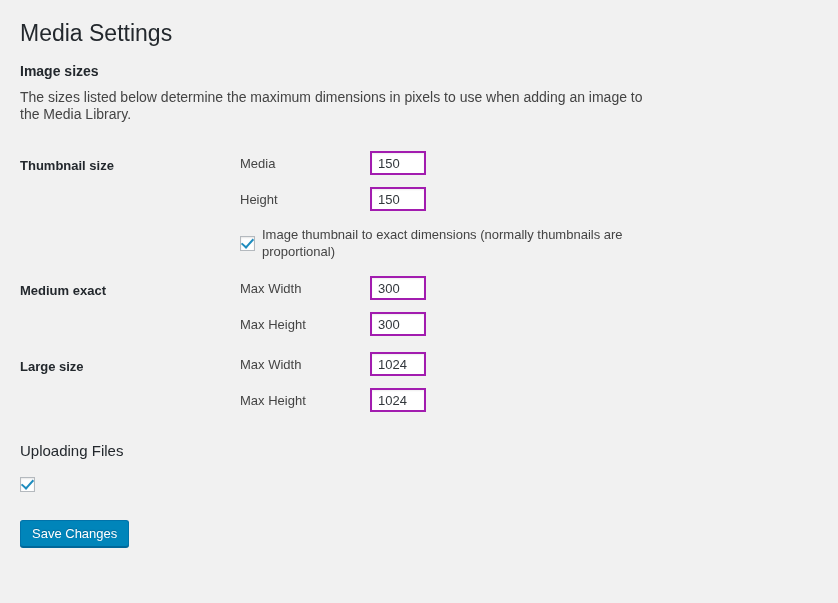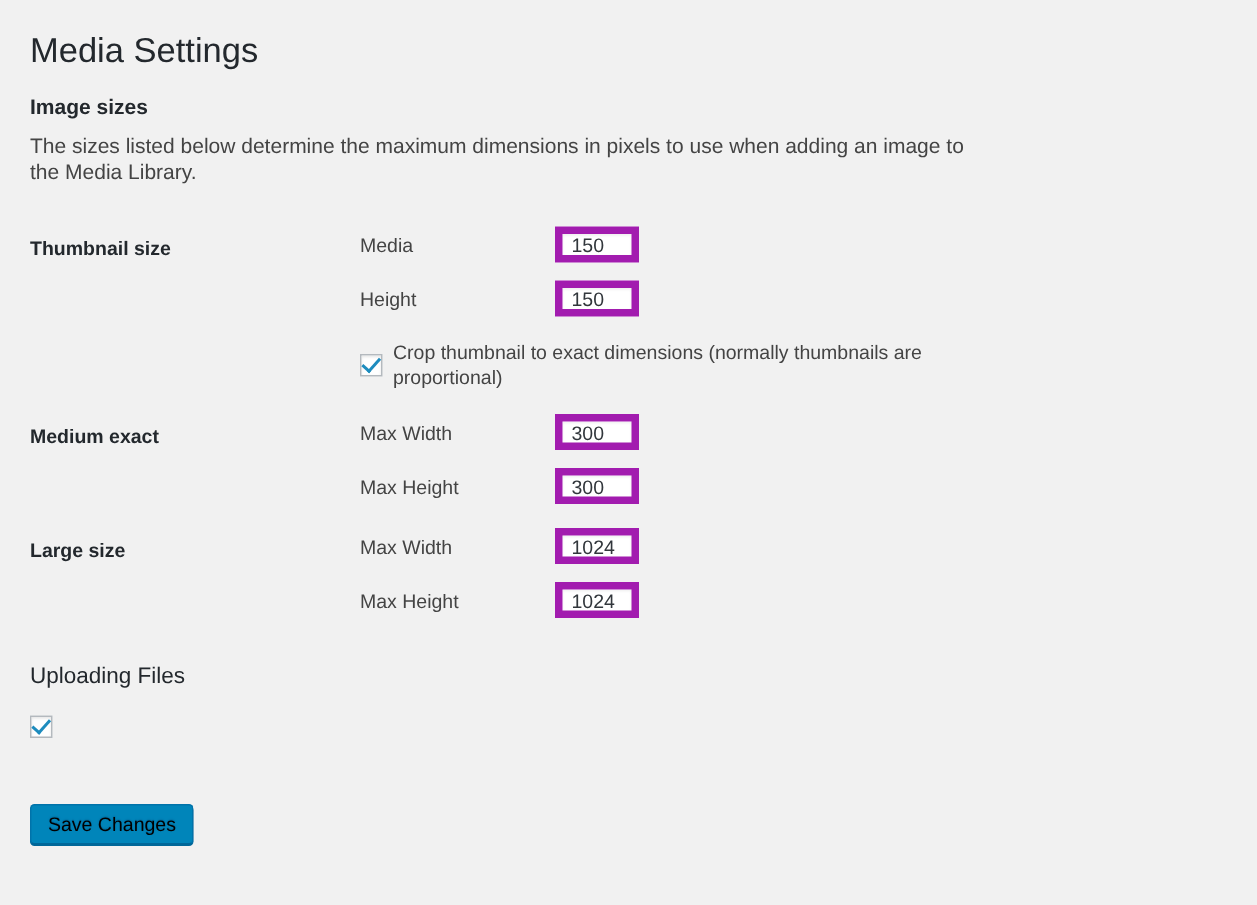--- a/index.html
+++ b/index.html
@@ -73,21 +73,21 @@
   .field-label {
     display: inline-block;
     width: 130px;
     font-size: 13px;
     color: #444;
   }
   input.num {
     width: 56px;
     height: 24px;
     box-sizing: border-box;
-    border: 5px solid #a21caf;
+    border: 2px solid #a21caf;
     background: #fff;
     box-shadow: inset 0 1px 2px rgba(0,0,0,0.07);
     border-radius: 0;
     padding: 0 6px;
     font-family: "Liberation Sans", sans-serif;
     font-size: 13px;
     color: #32373c;
     line-height: 22px;
   }
   .check-row {
@@ -138,30 +138,29 @@
   }
   .submit-area {
     margin-top: 28px;
   }
   .button-primary {
     display: inline-block;
     background: #0085ba;
     border: 1px solid #0073aa;
     border-bottom-color: #006799;
     box-shadow: 0 1px 0 #006799;
-    color: #000000;
+    color: #ffffff;
     font-size: 13px;
     line-height: 24px;
     height: 27px;
     padding: 0 11px;
     border-radius: 3px;
     cursor: pointer;
     font-family: "Liberation Sans", sans-serif;
     text-shadow: 0 -1px 1px #006799;
-    margin-top: 16px;
   }
 </style>
 </head>
 <body>
 
 <div class="wrap">
 
   <h1 class="page-title">Media Settings</h1>
 
   <h2 class="section-title">Image sizes</h2>
@@ -175,21 +174,21 @@
           <div class="field-row">
             <span class="field-label">Media</span>
             <input class="num" type="text" value="150" style="">
           </div>
           <div class="field-row">
             <span class="field-label">Height</span>
             <input class="num" type="text" value="150" style="">
           </div>
           <div class="check-row">
             <span class="cb checked"></span>
-            <span class="check-label">Crop thumbnail to exact dimensions (normally thumbnails are proportional)</span>
+            <span class="check-label">Image thumbnail to exact dimensions (normally thumbnails are proportional)</span>
           </div>
         </td>
       </tr>
 
       <tr>
         <th>Medium exact</th>
         <td>
           <div class="field-row">
             <span class="field-label">Max Width</span>
             <input class="num" type="text" value="300" style="">

